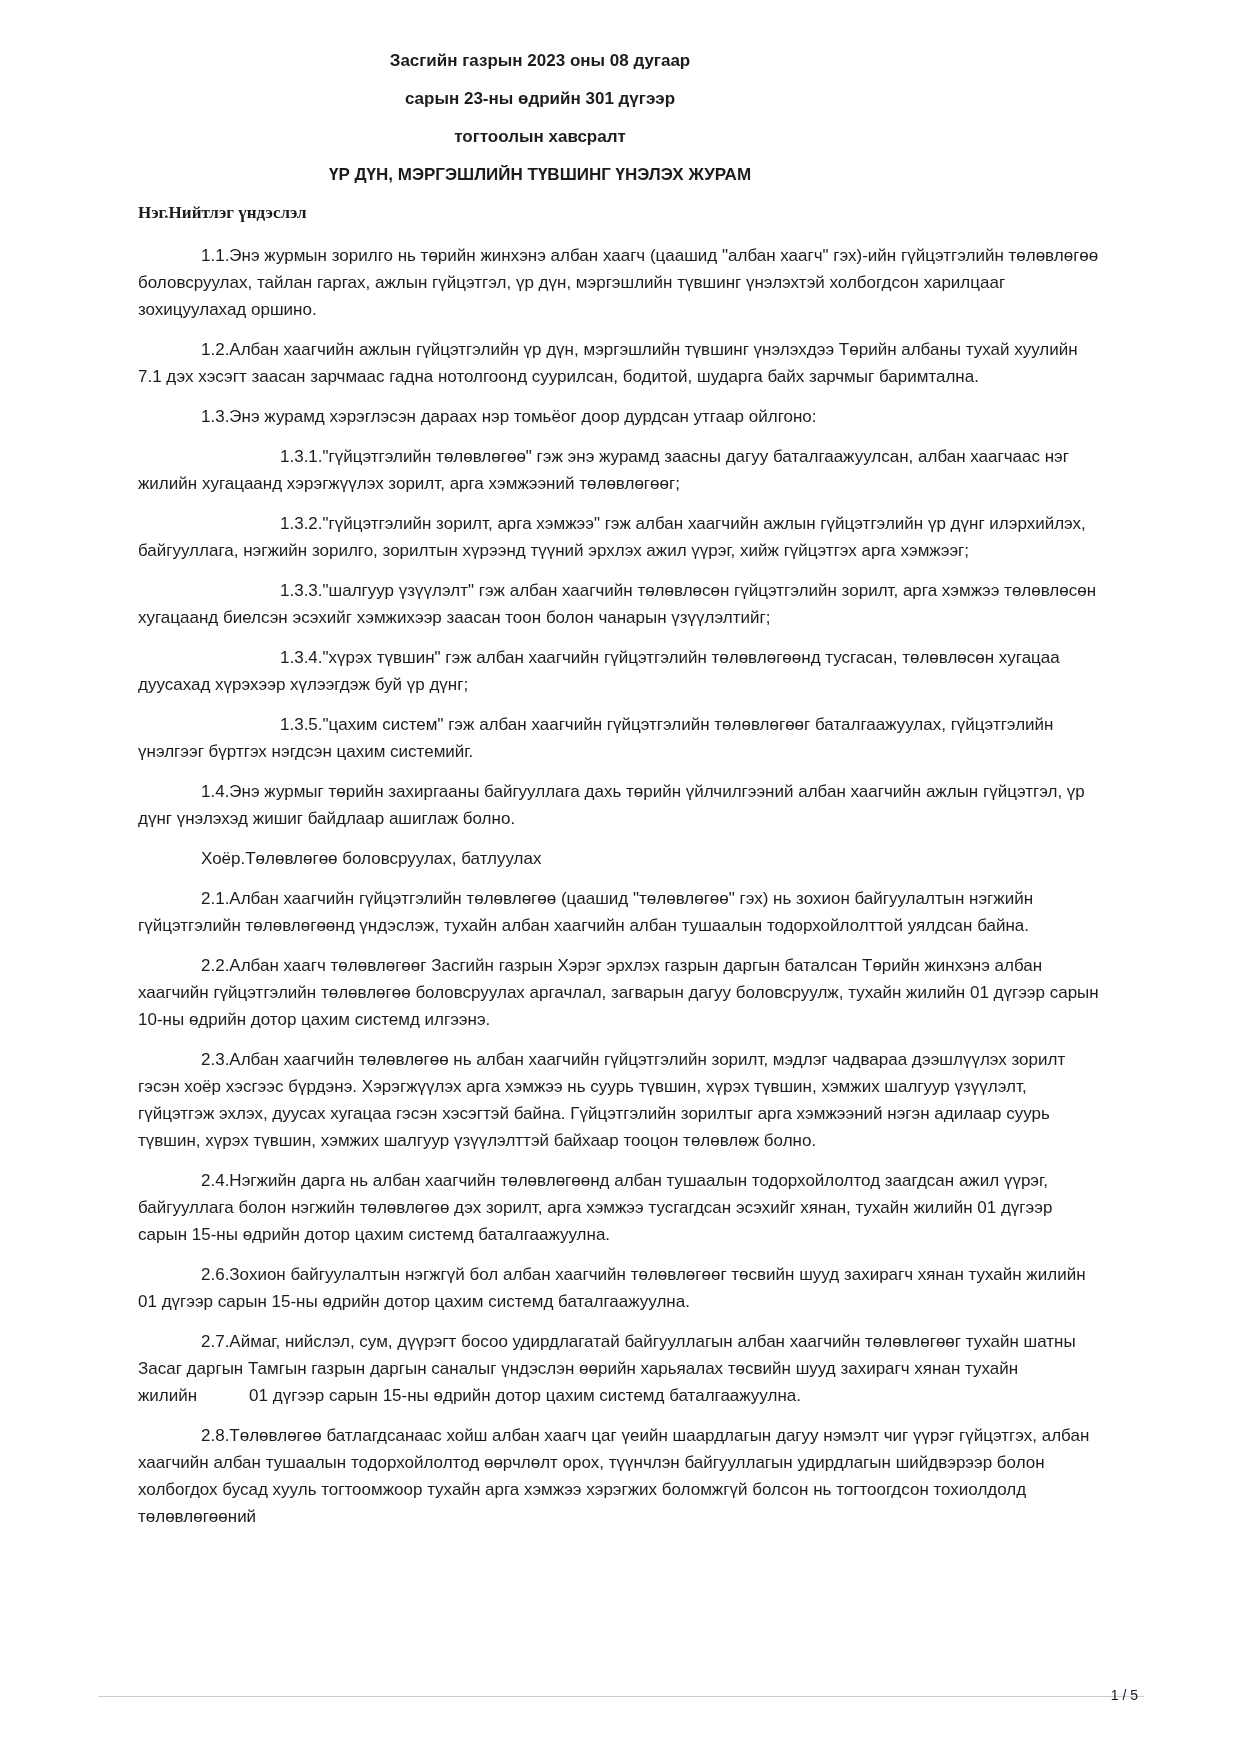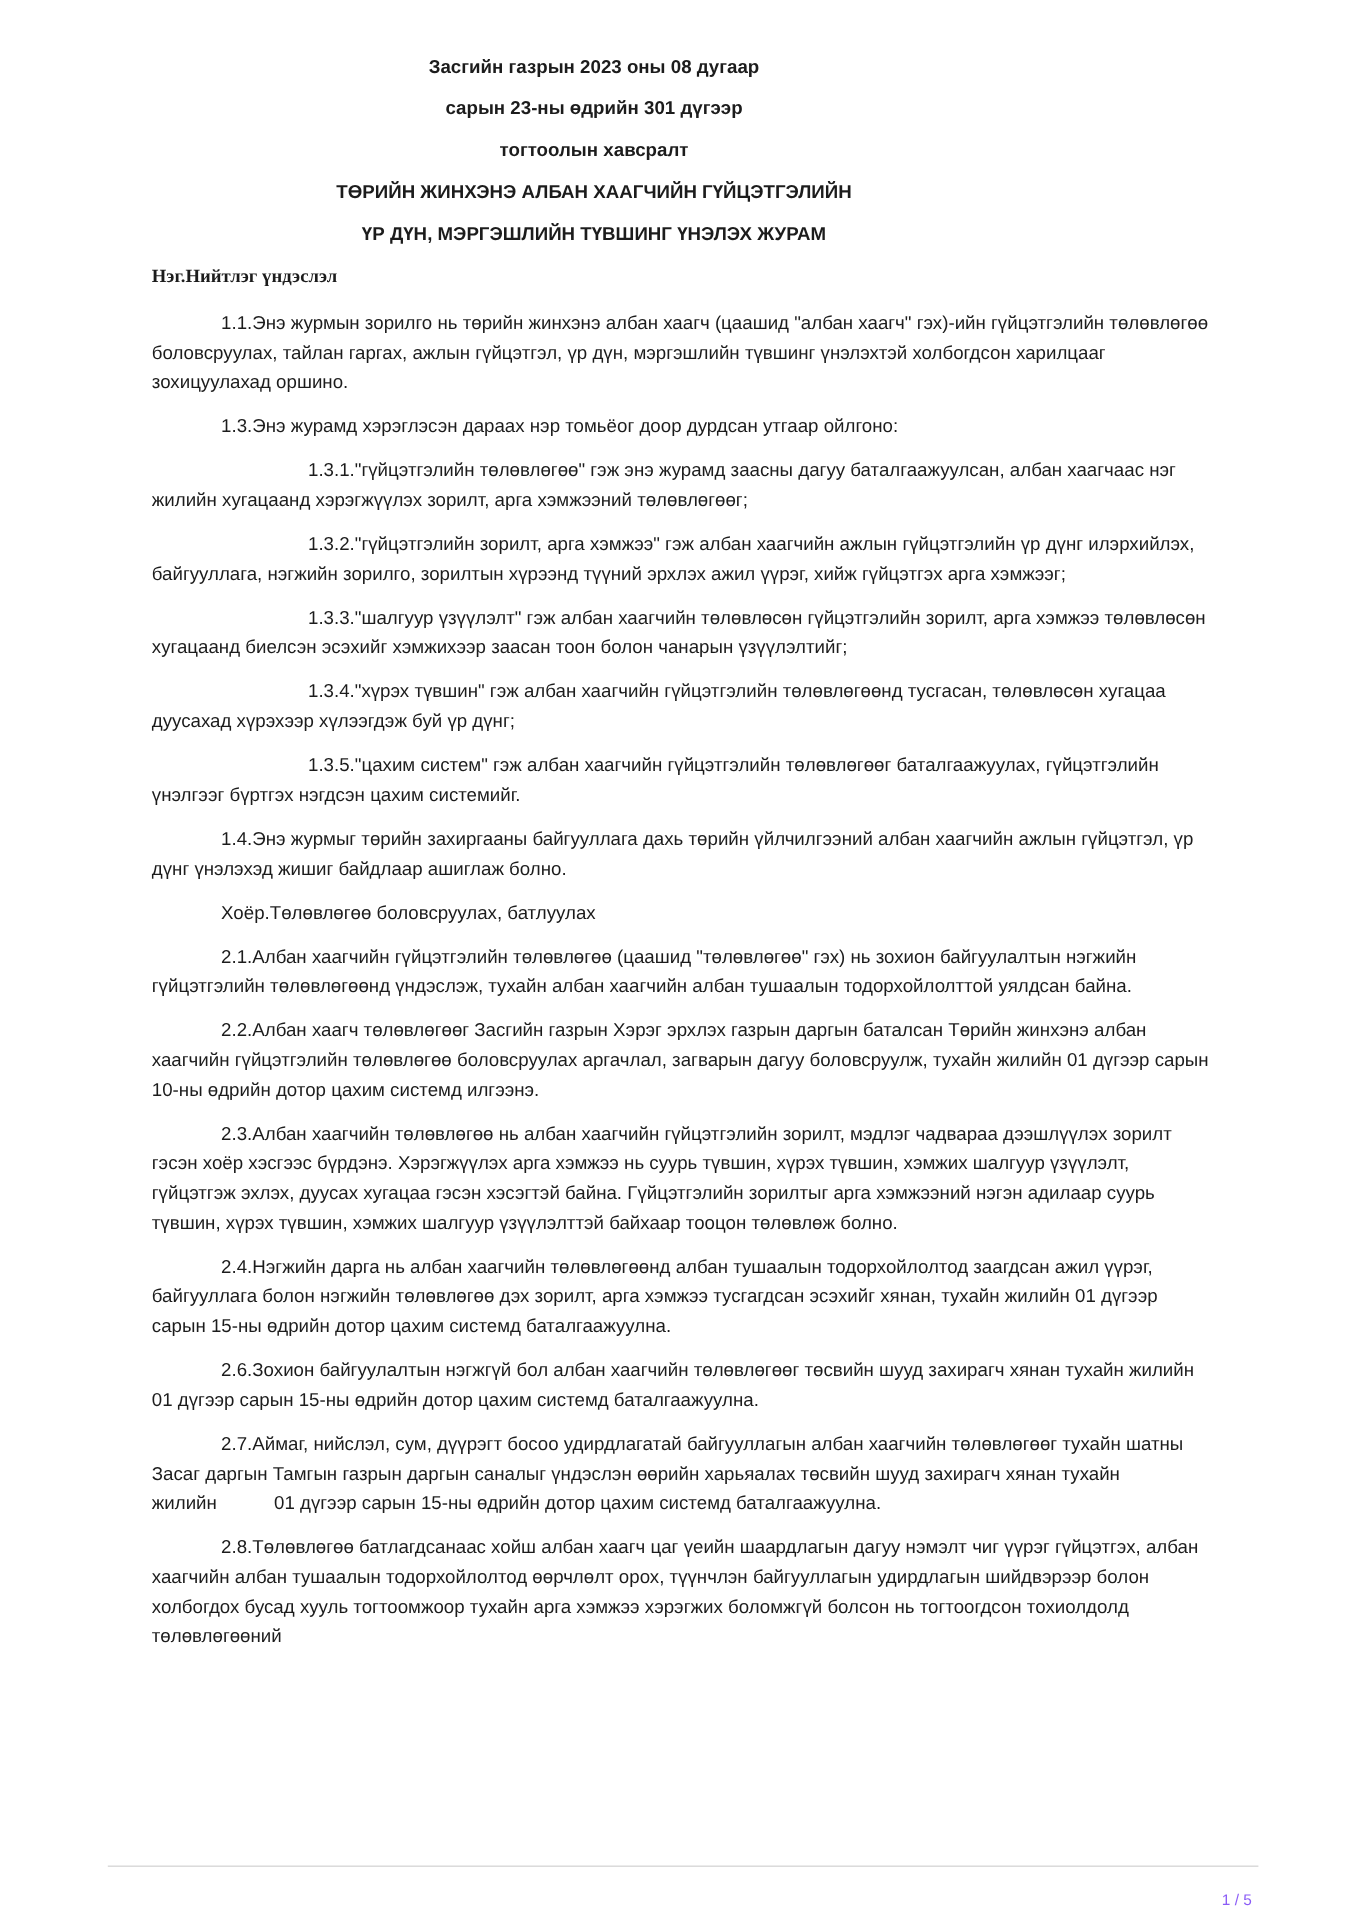--- a/index.html
+++ b/index.html
@@ -46,40 +46,40 @@
   .footer-line {
     position: absolute;
     left: 30px;
     right: 28px;
     bottom: 58px;
     border-top: 1px solid #cccccc;
   }
   .pagenum {
     position: absolute;
     right: 34px;
-    bottom: 20px;
+    bottom: 52px;
     font-size: 14px;
     line-height: 16px;
-    color: #8b5cf6;
+    color: #0f172a;
   }
 </style>
 </head>
 <body>
 
 <div class="page">
   <div class="doc">
     <p class="hline">Засгийн газрын 2023 оны 08 дугаар</p>
     <p class="hline">сарын 23-ны өдрийн 301 дүгээр</p>
     <p class="hline">тогтоолын хавсралт</p>
-    <p class="hline">ТӨРИЙН ЖИНХЭНЭ АЛБАН ХААГЧИЙН ГҮЙЦЭТГЭЛИЙН</p>
     <p class="hline">ҮР ДҮН, МЭРГЭШЛИЙН ТҮВШИНГ ҮНЭЛЭХ ЖУРАМ</p>
 
     <p class="stitle">Нэг.Нийтлэг үндэслэл</p>
 
     <p class="para">1.1.Энэ журмын зорилго нь төрийн жинхэнэ албан хаагч (цаашид "албан хаагч" гэх)-ийн гүйцэтгэлийн төлөвлөгөө боловсруулах, тайлан гаргах, ажлын гүйцэтгэл, үр дүн, мэргэшлийн түвшинг үнэлэхтэй холбогдсон харилцааг зохицуулахад оршино.</p>
+    <p class="para">1.2.Албан хаагчийн ажлын гүйцэтгэлийн үр дүн, мэргэшлийн түвшинг үнэлэхдээ Төрийн албаны тухай хуулийн 7.1 дэх хэсэгт заасан зарчмаас гадна нотолгоонд суурилсан, бодитой, шударга байх зарчмыг баримтална.</p>
     <p class="para">1.3.Энэ журамд хэрэглэсэн дараах нэр томьёог доор дурдсан утгаар ойлгоно:</p>
     <p class="subpara">1.3.1."гүйцэтгэлийн төлөвлөгөө" гэж энэ журамд заасны дагуу баталгаажуулсан, албан хаагчаас нэг жилийн хугацаанд хэрэгжүүлэх зорилт, арга хэмжээний төлөвлөгөөг;</p>
     <p class="subpara">1.3.2."гүйцэтгэлийн зорилт, арга хэмжээ" гэж албан хаагчийн ажлын гүйцэтгэлийн үр дүнг илэрхийлэх, байгууллага, нэгжийн зорилго, зорилтын хүрээнд түүний эрхлэх ажил үүрэг, хийж гүйцэтгэх арга хэмжээг;</p>
     <p class="subpara">1.3.3."шалгуур үзүүлэлт" гэж албан хаагчийн төлөвлөсөн гүйцэтгэлийн зорилт, арга хэмжээ төлөвлөсөн хугацаанд биелсэн эсэхийг хэмжихээр заасан тоон болон чанарын үзүүлэлтийг;</p>
     <p class="subpara">1.3.4."хүрэх түвшин" гэж албан хаагчийн гүйцэтгэлийн төлөвлөгөөнд тусгасан, төлөвлөсөн хугацаа дуусахад хүрэхээр хүлээгдэж буй үр дүнг;</p>
     <p class="subpara">1.3.5."цахим систем" гэж албан хаагчийн гүйцэтгэлийн төлөвлөгөөг баталгаажуулах, гүйцэтгэлийн үнэлгээг бүртгэх нэгдсэн цахим системийг.</p>
     <p class="para">1.4.Энэ журмыг төрийн захиргааны байгууллага дахь төрийн үйлчилгээний албан хаагчийн ажлын гүйцэтгэл, үр дүнг үнэлэхэд жишиг байдлаар ашиглаж болно.</p>
     <p class="para">Хоёр.Төлөвлөгөө боловсруулах, батлуулах</p>
     <p class="para">2.1.Албан хаагчийн гүйцэтгэлийн төлөвлөгөө (цаашид "төлөвлөгөө" гэх) нь зохион байгуулалтын нэгжийн гүйцэтгэлийн төлөвлөгөөнд үндэслэж, тухайн албан хаагчийн албан тушаалын тодорхойлолттой уялдсан байна.</p>
     <p class="para">2.2.Албан хаагч төлөвлөгөөг Засгийн газрын Хэрэг эрхлэх газрын даргын баталсан Төрийн жинхэнэ албан хаагчийн гүйцэтгэлийн төлөвлөгөө боловсруулах аргачлал, загварын дагуу боловсруулж, тухайн жилийн 01 дүгээр сарын 10-ны өдрийн дотор цахим системд илгээнэ.</p>

